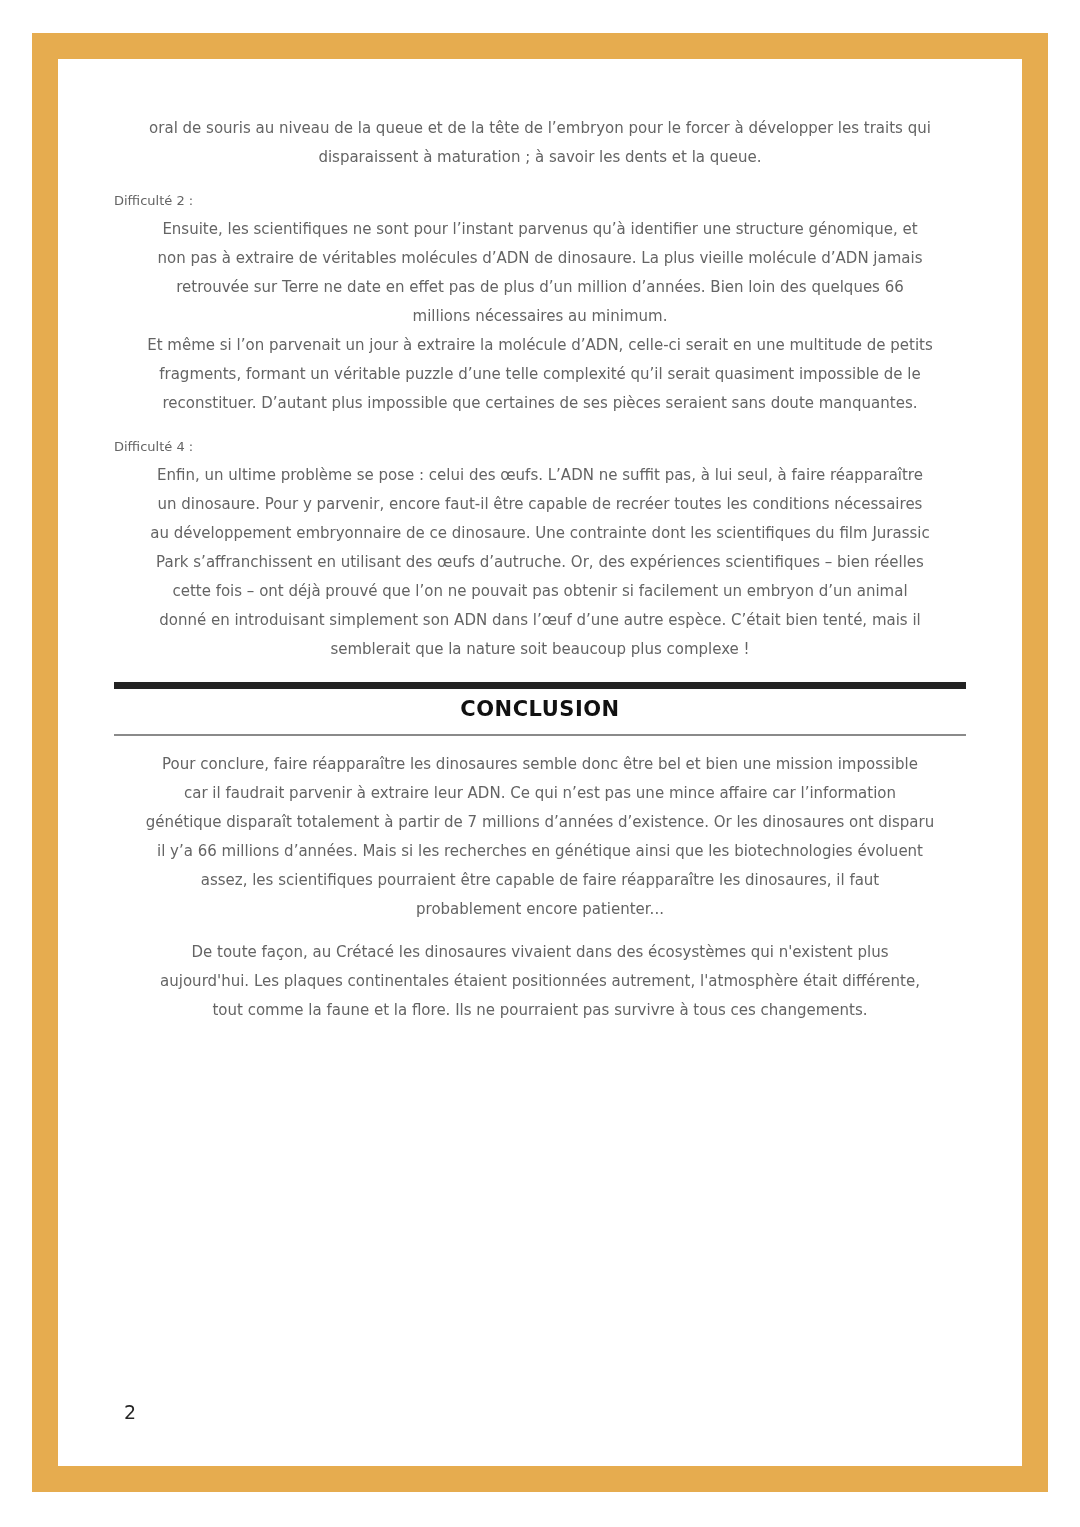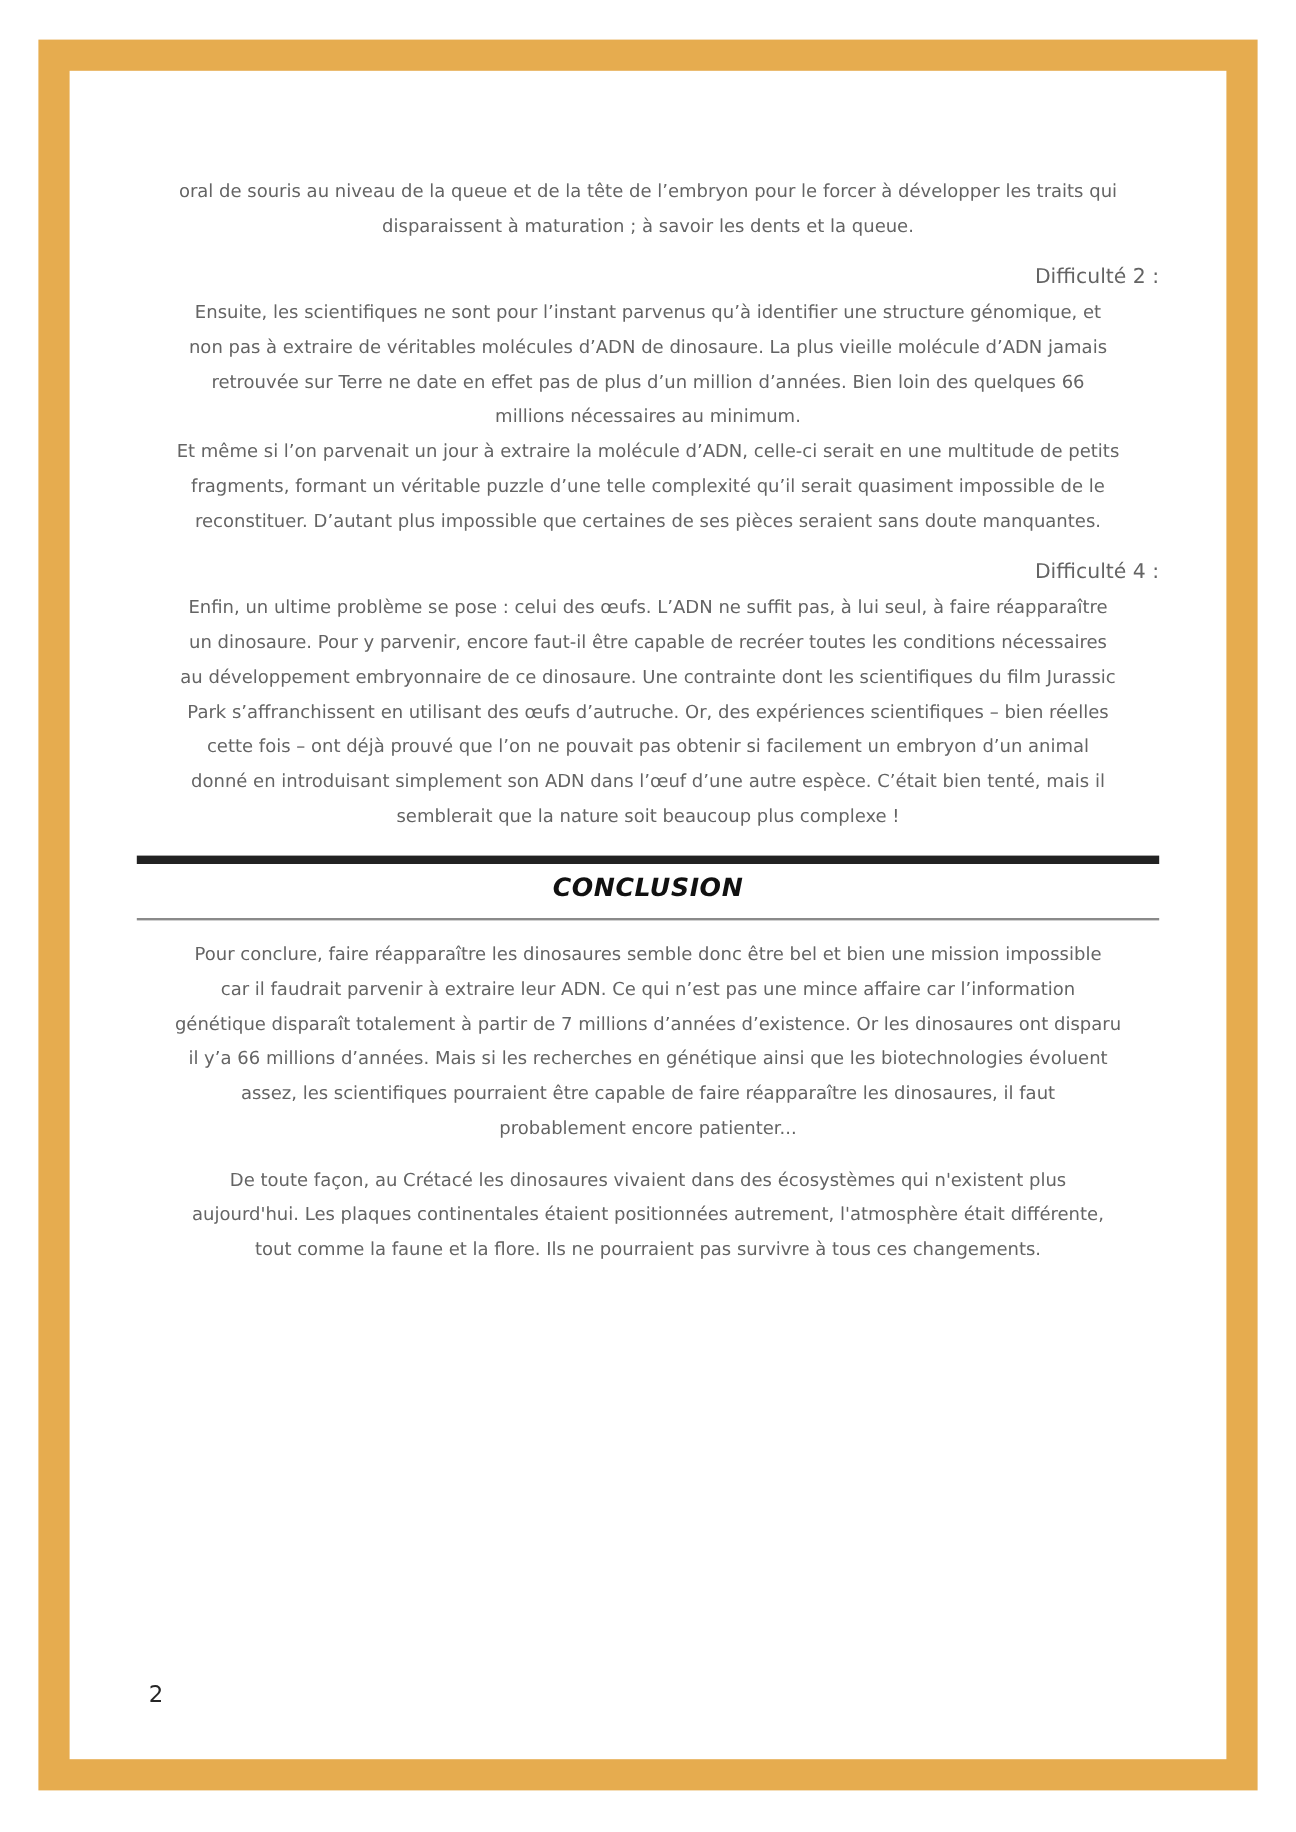--- a/index.html
+++ b/index.html
@@ -22,60 +22,59 @@
     height: 1459px;
     box-sizing: border-box;
     border: 26px solid #E6AC4F;
     background: #ffffff;
   }
   .page-inner {
     position: relative;
     width: 100%;
     height: 100%;
     box-sizing: border-box;
-    padding-top: 86px;
+    padding-top: 55px;
   }
   .content {
     width: 852px;
     margin: 0 auto;
     text-align: center;
   }
   .para {
     margin: 0;
     font-size: 15px;
     line-height: 29px;
     color: #646464;
     white-space: pre;
     text-align: center;
   }
   .heading-diff {
     margin: 14px 0 0 0;
-    font-size: 17px;
+    font-size: 13px;
     line-height: 29px;
     font-weight: normal;
     color: #646464;
-    text-align: right;
+    text-align: left;
     white-space: pre;
   }
   .mt14 { margin-top: 14px; }
   .rule-thick {
     margin-top: 18px;
     height: 7px;
     background: #222222;
     border: none;
   }
   .conclusion-title {
     margin: 6px 0 0 0;
     font-size: 21px;
     line-height: 28px;
     font-weight: bold;
     color: #111111;
     letter-spacing: 0.5px;
     white-space: pre;
-    font-style: italic;
   }
   .rule-thin {
     margin-top: 11px;
     height: 2px;
     background: #8a8a8a;
     border: none;
   }
   .page-number {
     position: absolute;
     left: 66px;

